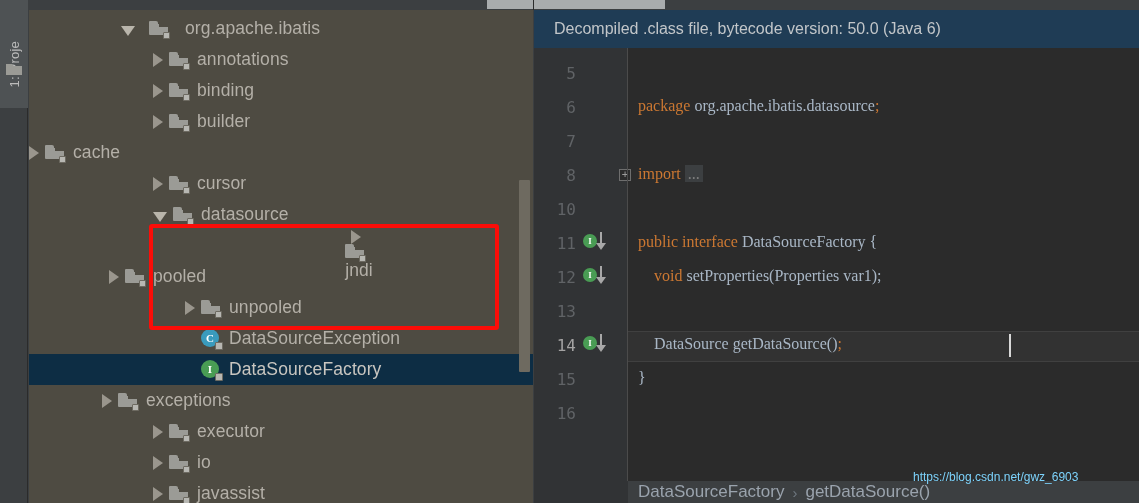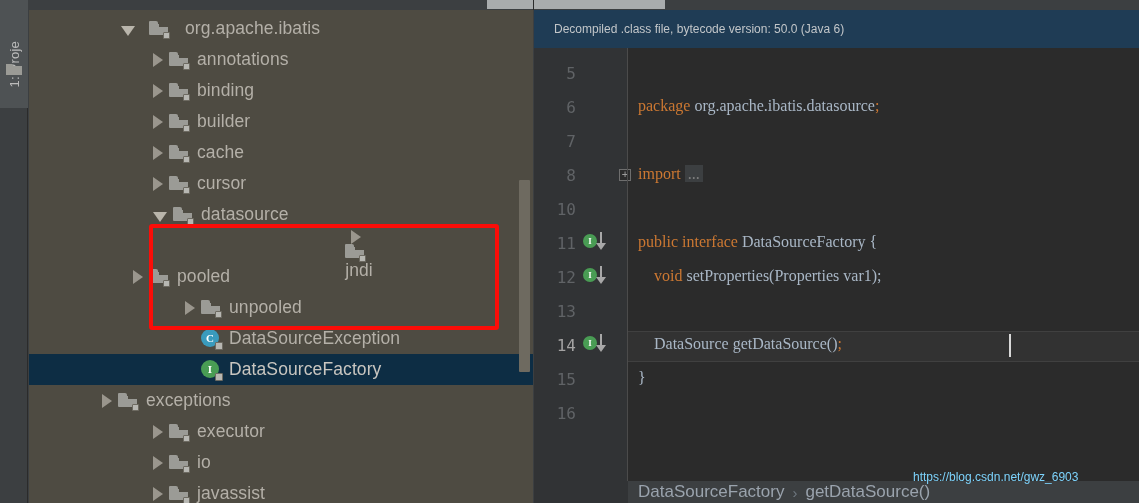--- a/index.html
+++ b/index.html
@@ -189,21 +189,21 @@
     overflow: hidden;
   }
   .notif-bar {
     position: absolute; left: 0; top: 0;
     width: 605px; height: 38px;
     background: #1f3c55;
     display: flex; align-items: center;
   }
   .notif-text {
     color: #c2c6c9;
-    font-size: 12px;
+    font-size: 16px;
     padding-left: 20px;
     white-space: nowrap;
   }
 
   .gutter {
     position: absolute; left: 0; top: 38px;
     width: 94px; height: 455px;
     background: #313335;
   }
   .gutter-sep {
@@ -376,21 +376,21 @@
         <div class="tree-row" style="top: 96px; padding-left: 124px;">
           <div class="twisty "></div>
           <div class="folder-ic">
             <div class="tab"></div>
             <div class="body"></div>
             <div class="notch"></div>
             <div class="lock"></div>
           </div>
           <span class="tree-label">builder</span>
         </div>
-        <div class="tree-row" style="top: 127px; padding-left: 124px;">
+        <div class="tree-row" style="top: 127px; ">
           <div class="twisty "></div>
           <div class="folder-ic">
             <div class="tab"></div>
             <div class="body"></div>
             <div class="notch"></div>
             <div class="lock"></div>
           </div>
           <span class="tree-label">cache</span>
         </div>
         <div class="tree-row" style="top: 158px; padding-left: 124px;">
@@ -416,21 +416,21 @@
         <div class="tree-row" style="top: 220px; padding-left: 156px; flex-direction: column;">
           <div class="twisty "></div>
           <div class="folder-ic">
             <div class="tab"></div>
             <div class="body"></div>
             <div class="notch"></div>
             <div class="lock"></div>
           </div>
           <span class="tree-label">jndi</span>
         </div>
-        <div class="tree-row" style="top: 251px; padding-left: 104px;">
+        <div class="tree-row" style="top: 251px; padding-left: 80px;">
           <div class="twisty "></div>
           <div class="folder-ic">
             <div class="tab"></div>
             <div class="body"></div>
             <div class="notch"></div>
             <div class="lock"></div>
           </div>
           <span class="tree-label">pooled</span>
         </div>
         <div class="tree-row" style="top: 282px; padding-left: 156px;">

